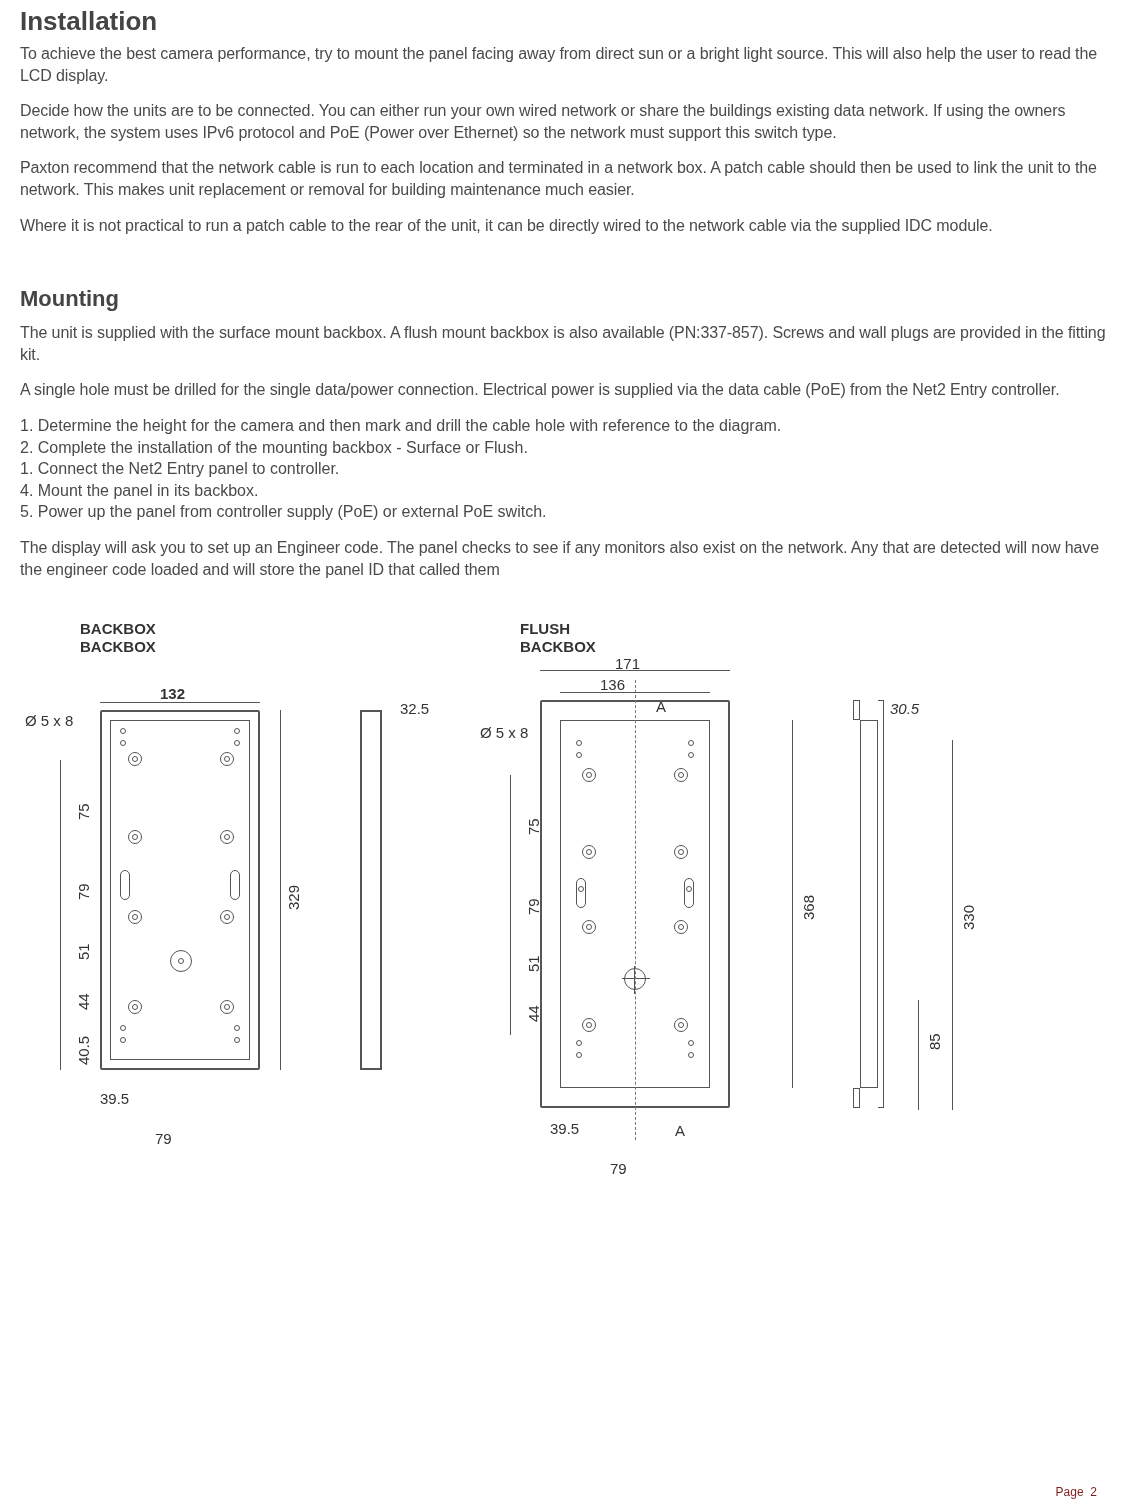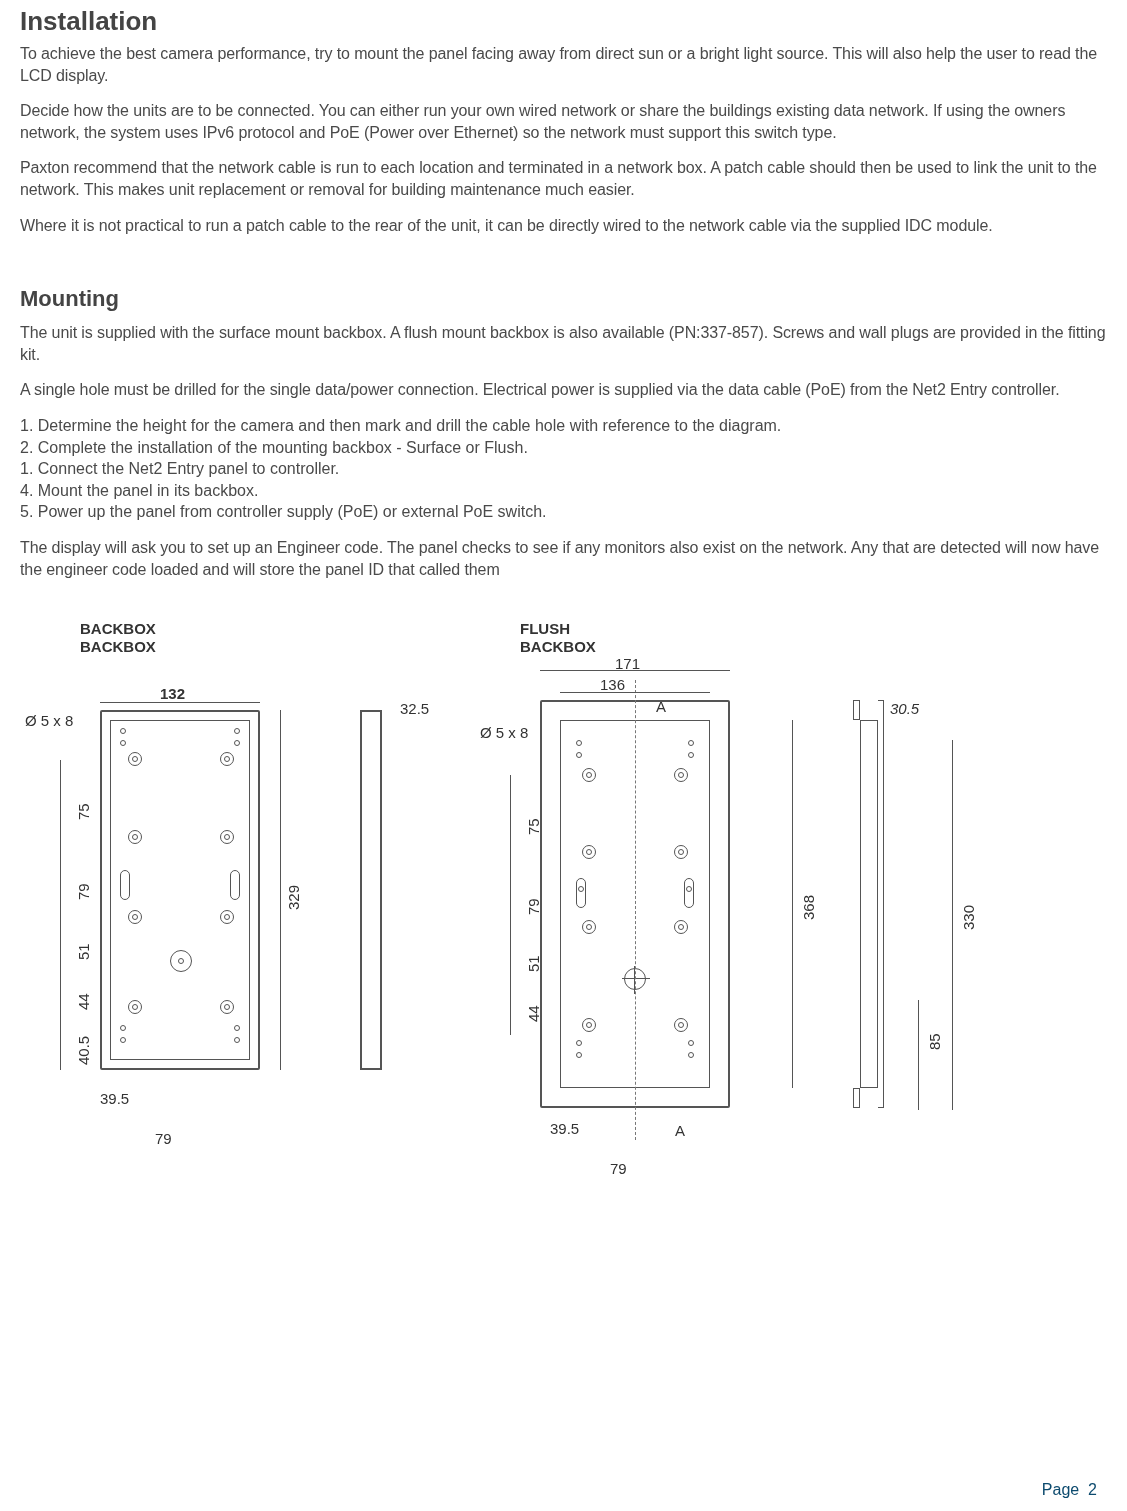--- a/index.html
+++ b/index.html
@@ -109,22 +109,22 @@
   .hline{ height:1px; }
   .vline{ width:1px; }
   .dash{
     background:none;
     border-top:1px dashed #555;
   }
   .page-footer{
     position:absolute;
     bottom:12px;
     right:30px;
-    font-size:16px;
-    color:#0c4a6e;
+    font-size:12px;
+    color:#7f1d1d;
   }
 </style>
 </head>
 <body>
 
 <h1>Installation</h1>
 <p>To achieve the best camera performance, try to mount the panel facing away from direct sun or a bright light source. This will also help the user to read the LCD display.</p>
 <p>Decide how the units are to be connected. You can either run your own wired network or share the buildings existing data network. If using the owners network, the system uses IPv6 protocol and PoE (Power over Ethernet) so the network must support this switch type.</p>
 <p>Paxton recommend that the network cable is run to each location and terminated in a network box.  A patch cable should then be used to link the unit to the network.  This makes unit replacement or removal for building maintenance much easier.</p>
 <p>Where it is not practical to run a patch cable to the rear of the unit, it can be directly wired to the network cable via the supplied IDC module.</p>

